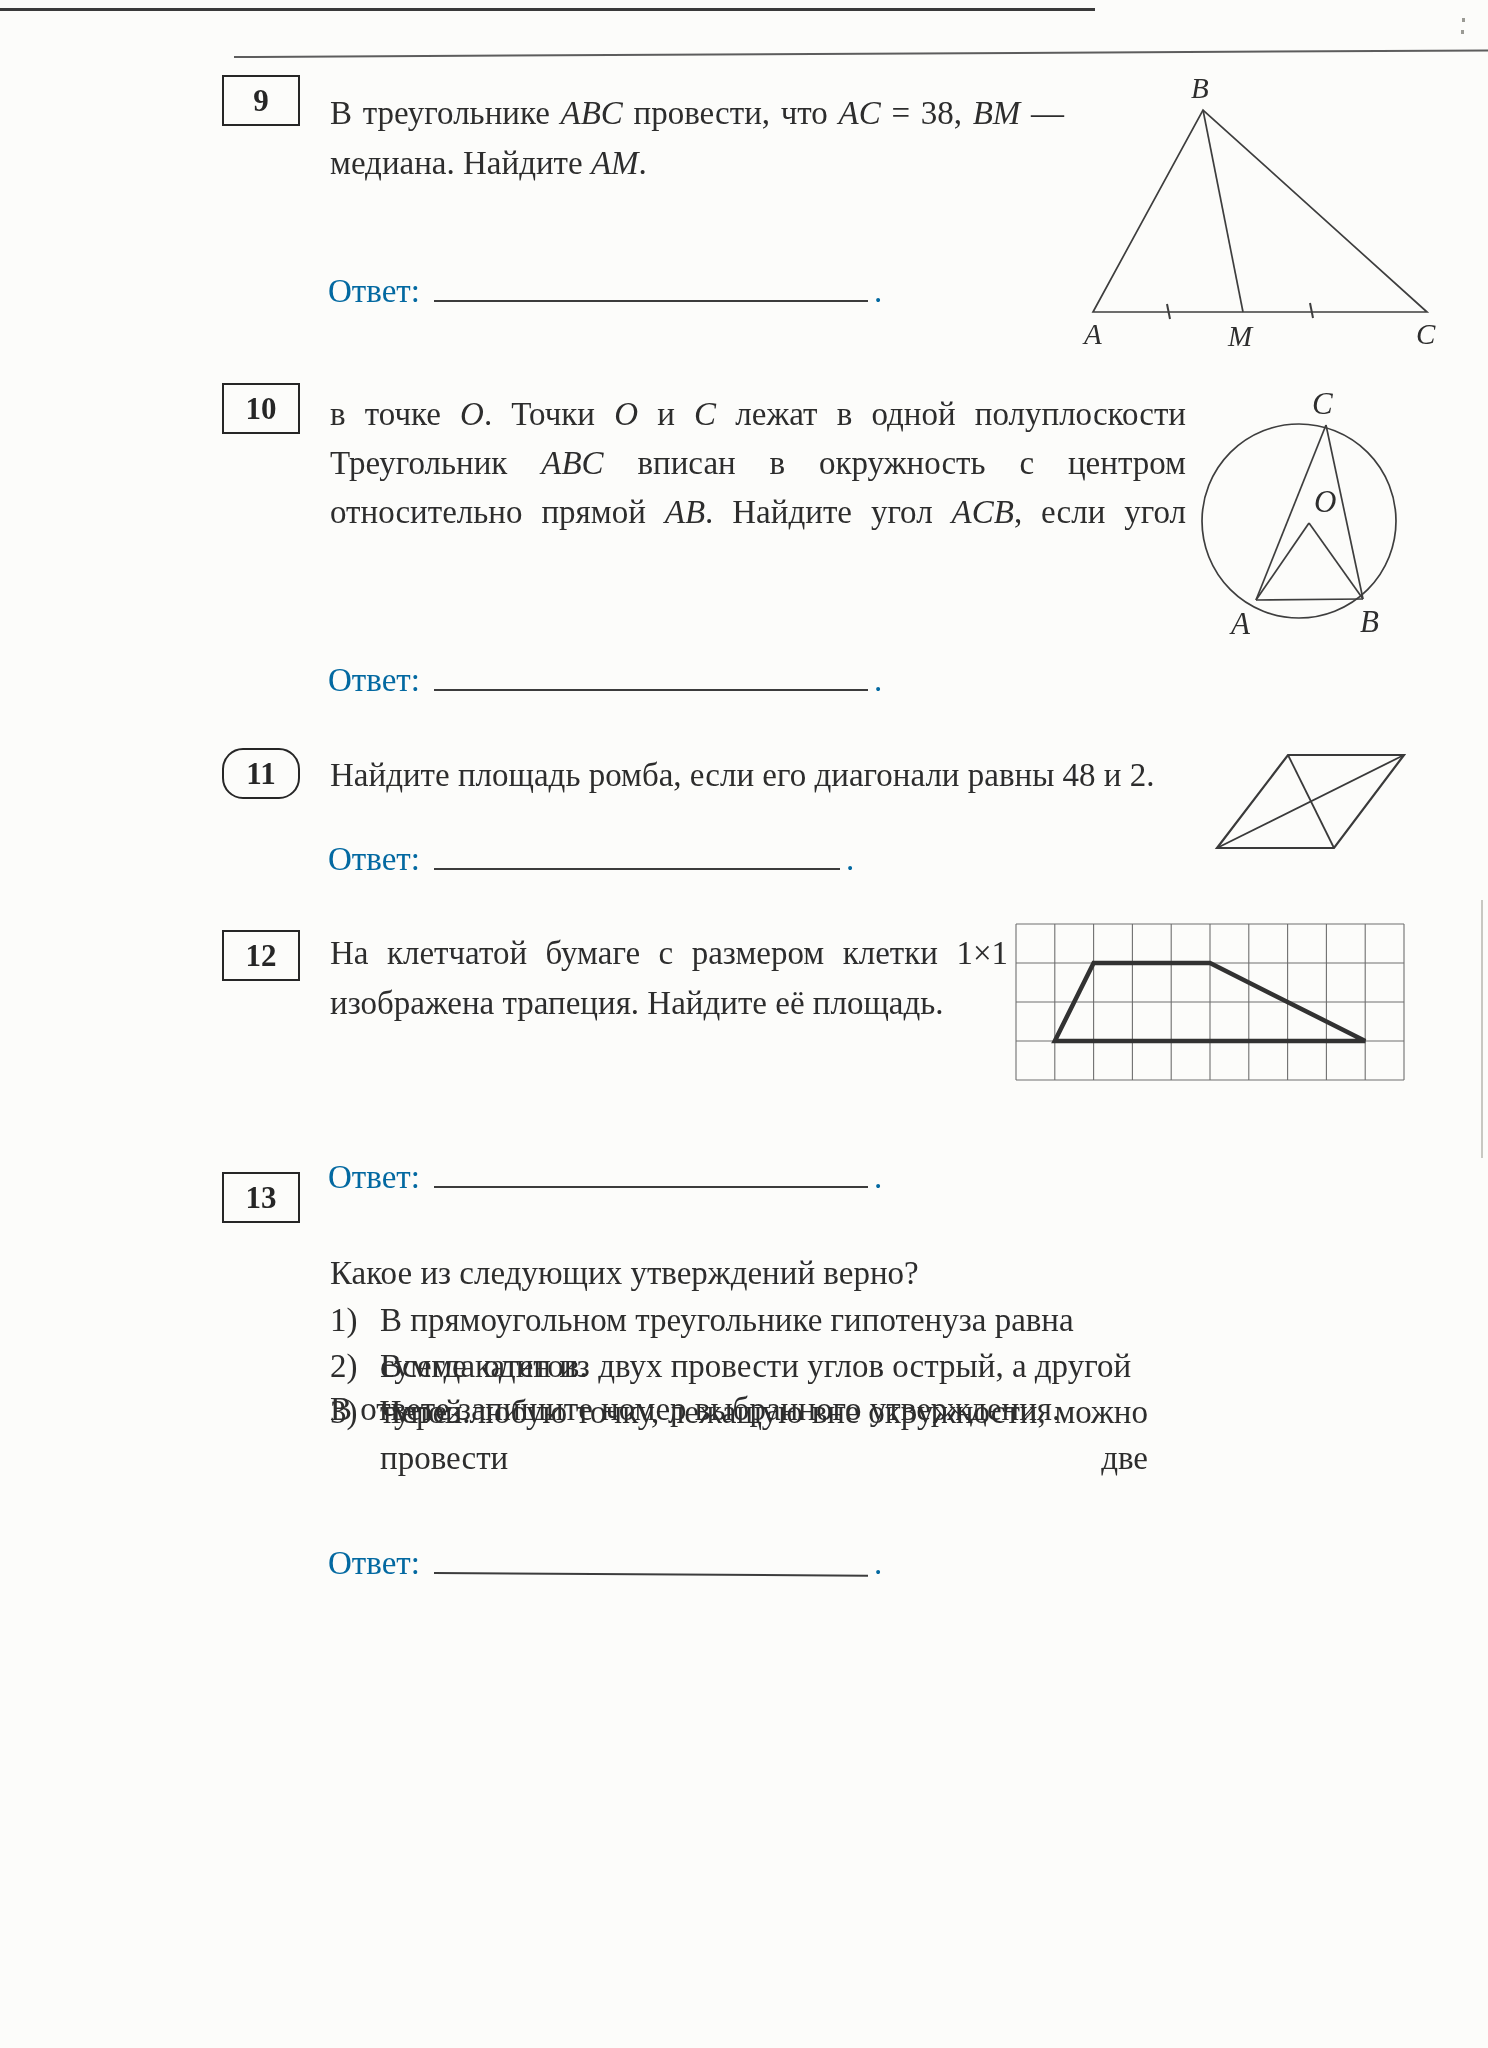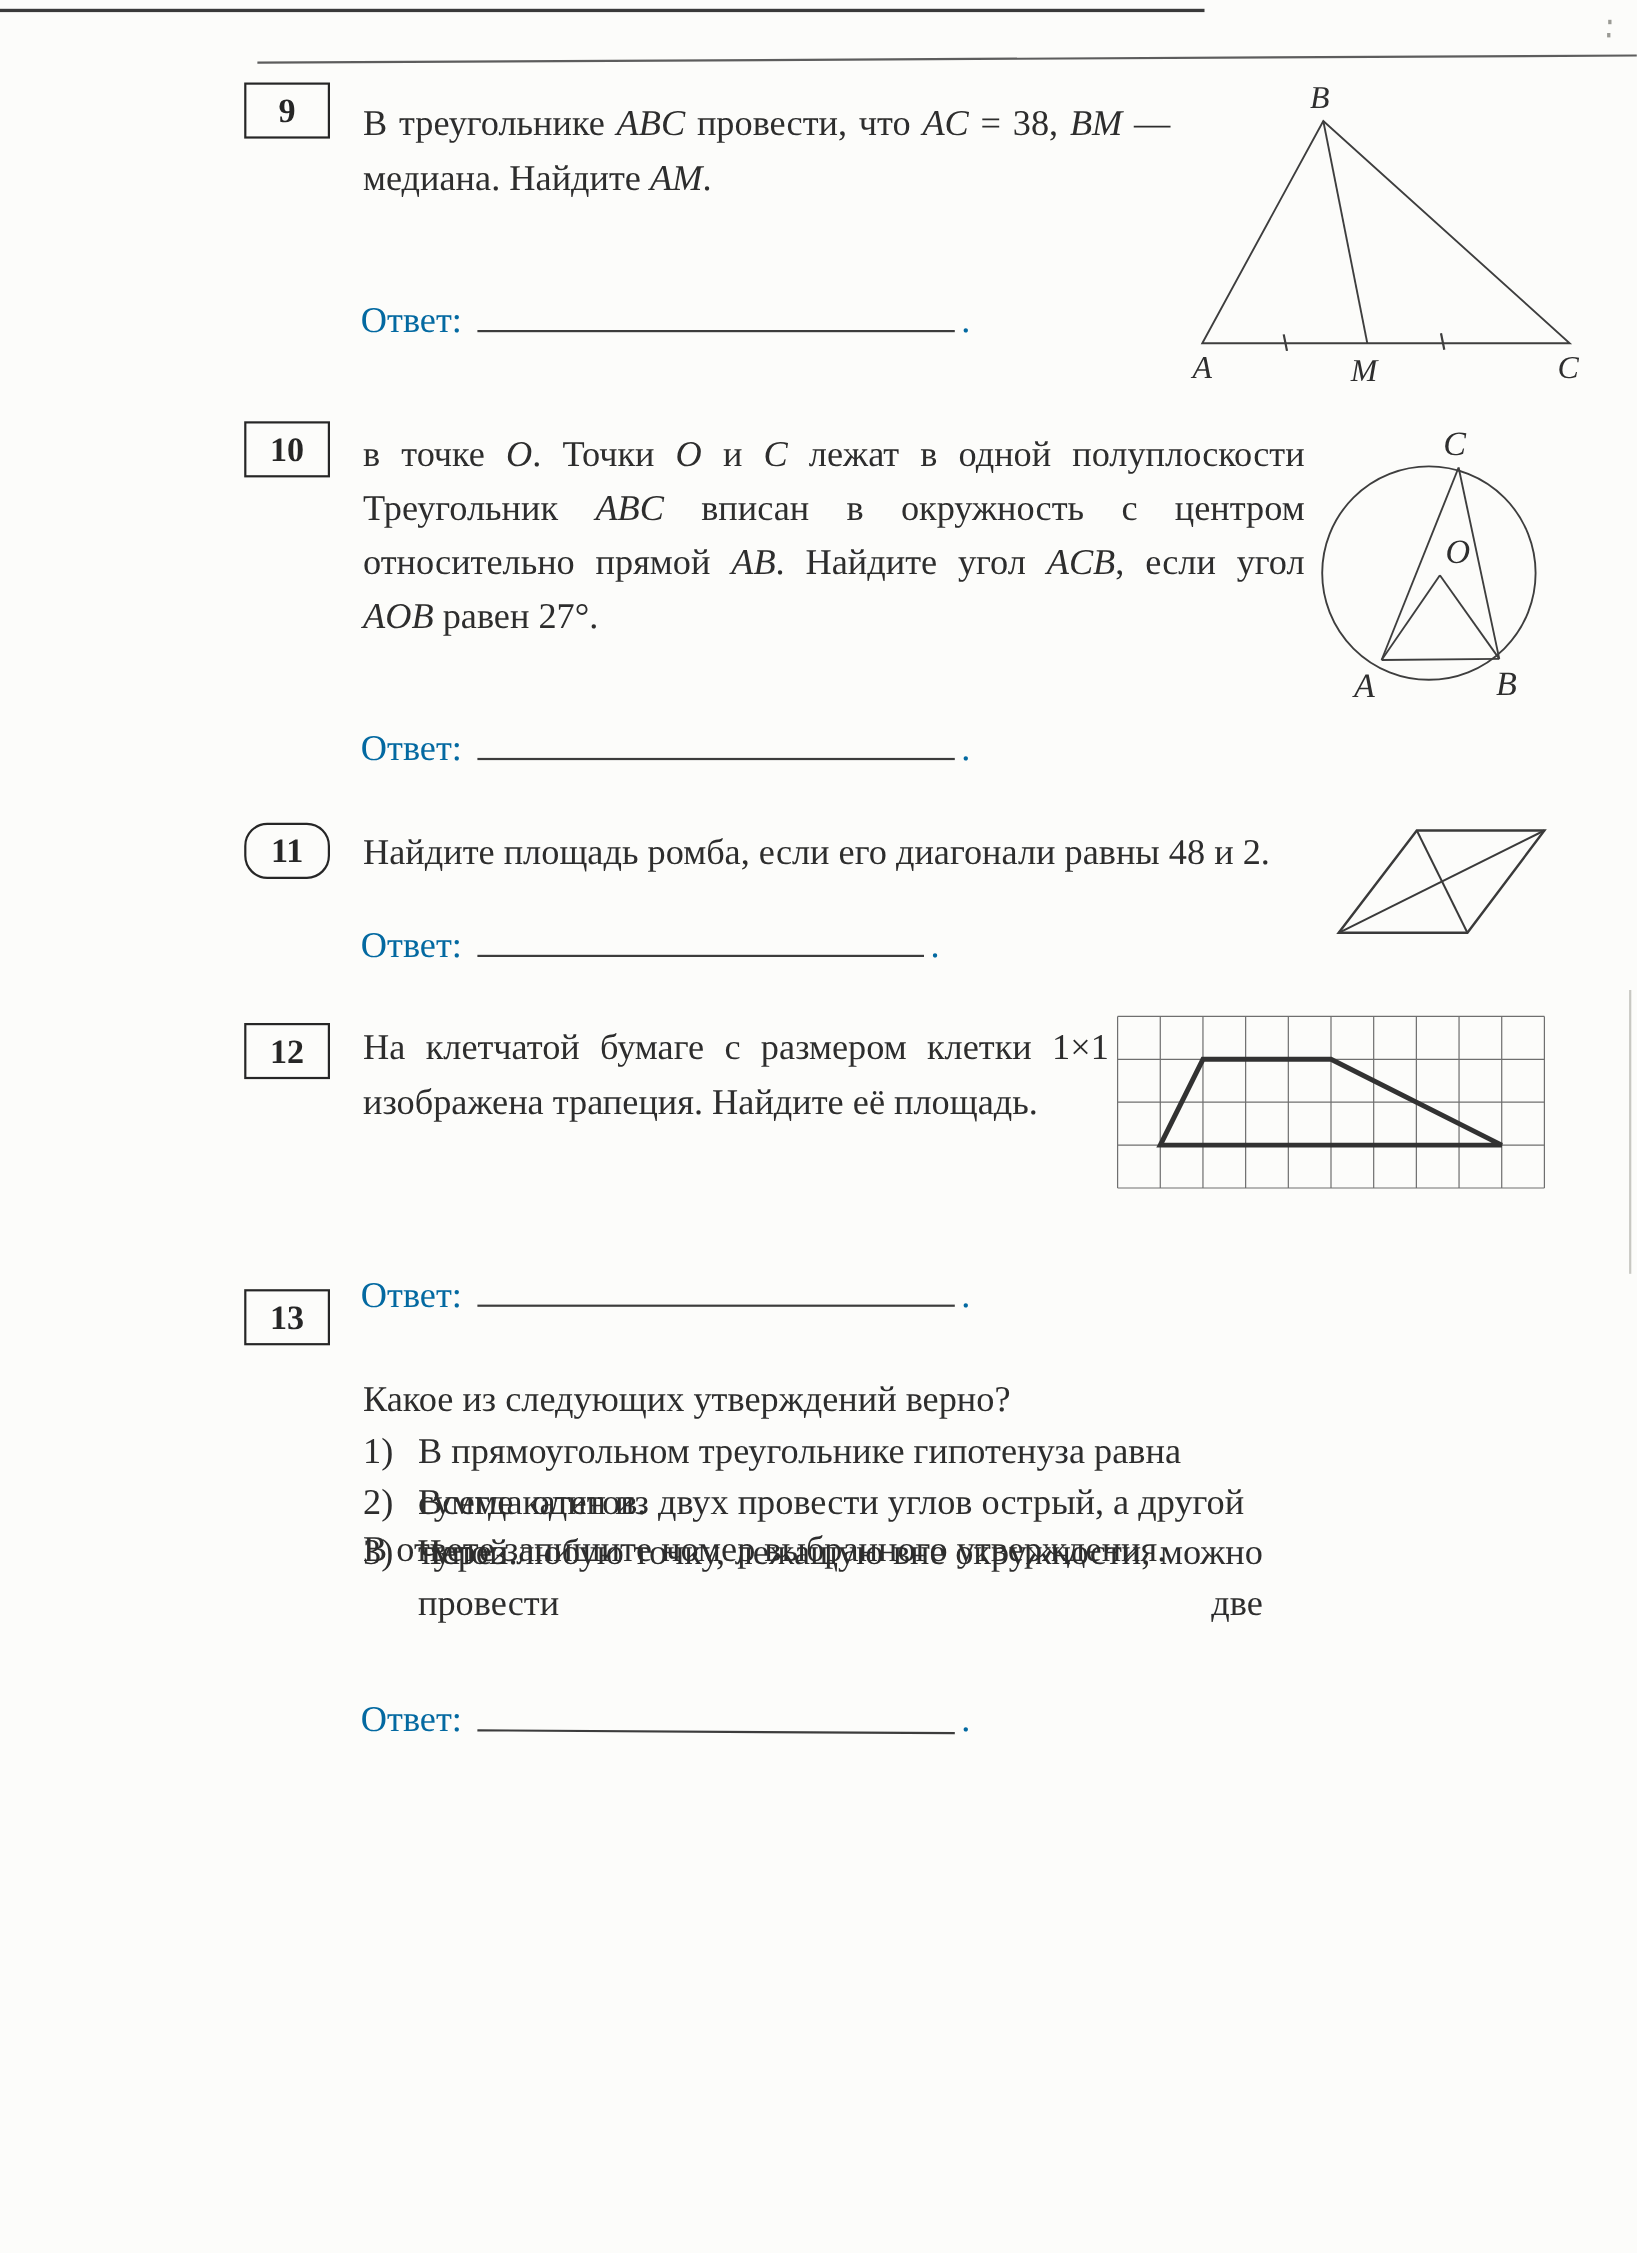--- a/index.html
+++ b/index.html
@@ -71,21 +71,20 @@
 </div>
 
 <div class="numbox" style="top:383px;">
   <span>10</span>
 </div>
 
 <div class="tblock lh47" style="left:330px;top:390px;width:856px;line-height:49px;">
   <div class="tline just"><span>в точке </span><span class="it">O</span><span>. Точки </span><span class="it">O</span><span> и </span><span class="it">C</span><span> лежат в одной полуплоскости</span></div>
   <div class="tline just"><span>Треугольник </span><span class="it">ABC</span><span> вписан в окружность с центром</span></div>
   <div class="tline just"><span>относительно прямой </span><span class="it">AB</span><span>. Найдите угол </span><span class="it">ACB</span><span>, если угол</span></div>
-  <div class="tline"><span class="it">AOB</span><span> равен 27°.</span></div>
 </div>
 
 <svg style="left:1205px;top:385px;" width="205" height="255" viewBox="1205 385 205 255">
   <circle cx="1299" cy="521" r="97" fill="none" stroke="#3e3e3e" stroke-width="1.7"></circle>
   <path d="M1256 600 L1363 599" stroke="#3e3e3e" stroke-width="1.7"></path>
   <path d="M1256 600 L1326 425" stroke="#3e3e3e" stroke-width="1.7"></path>
   <path d="M1326 425 L1363 599" stroke="#3e3e3e" stroke-width="1.7"></path>
   <path d="M1309 523 L1256 600" stroke="#3e3e3e" stroke-width="1.7"></path>
   <path d="M1309 523 L1363 599" stroke="#3e3e3e" stroke-width="1.7"></path>
   <text x="1312" y="414" font-size="31">C</text>

